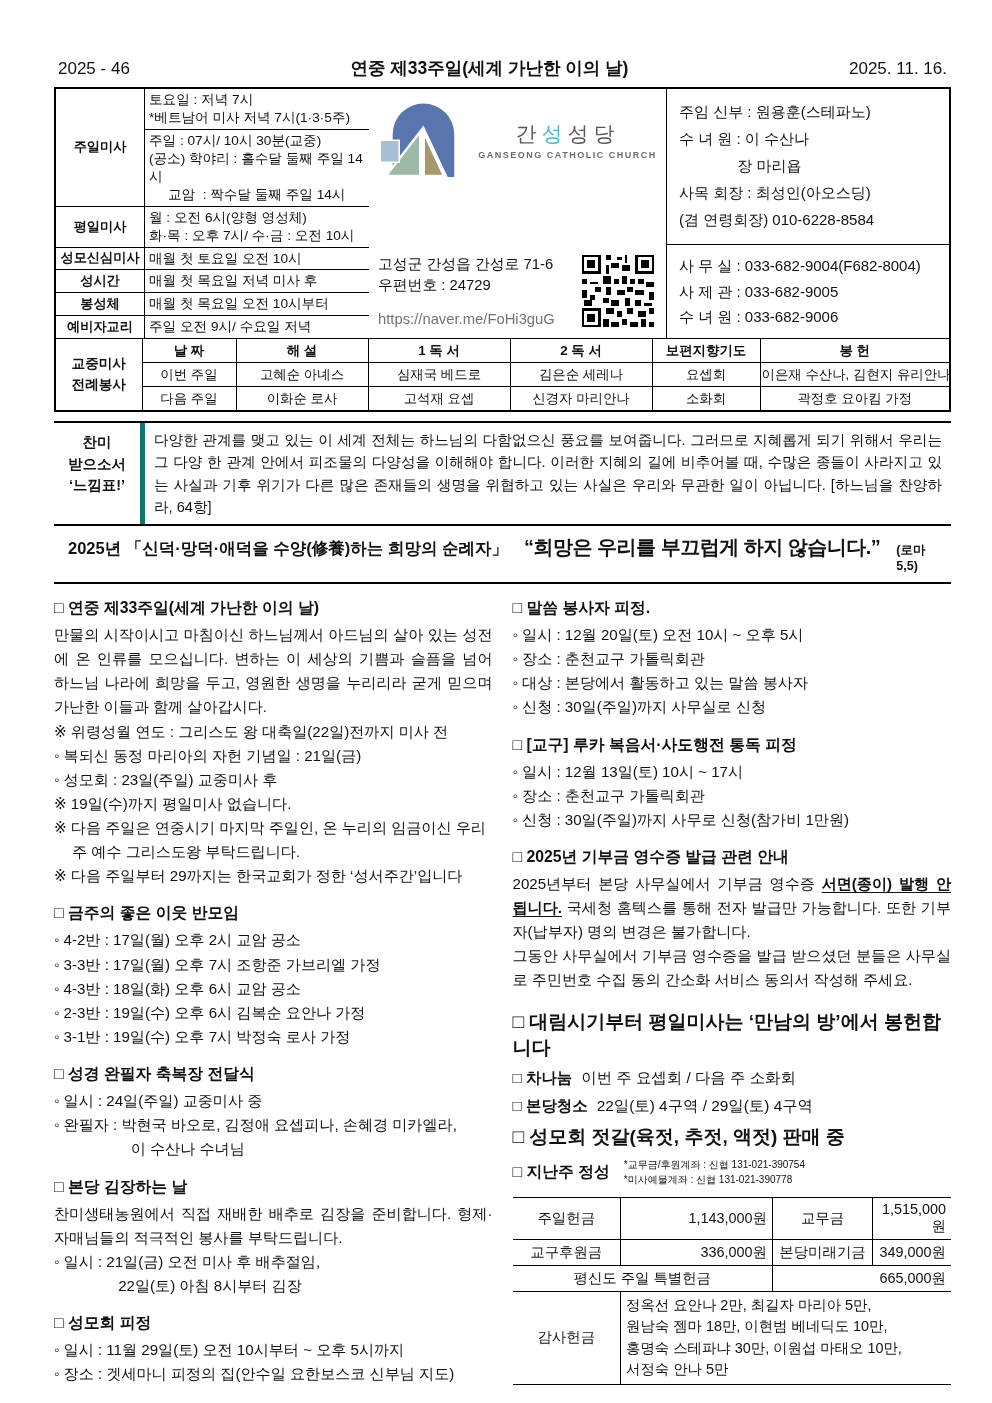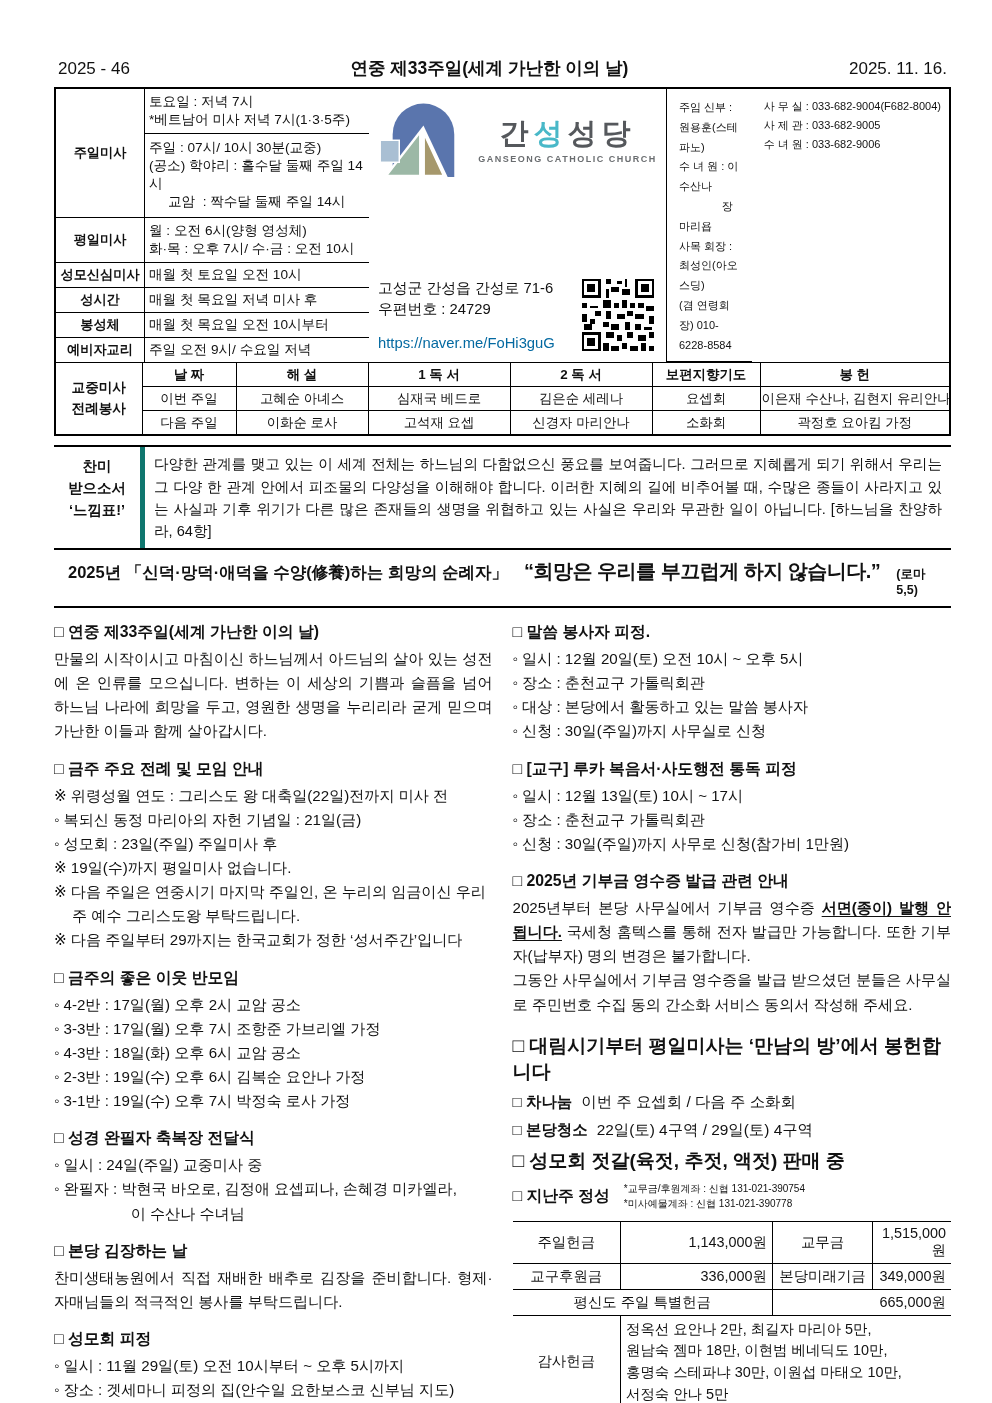--- a/index.html
+++ b/index.html
@@ -16,29 +16,29 @@
   .info-wrap{border:2px solid #000;}
   .info-grid{display:flex;border-bottom:1.2px solid #000;}
   table.schedule{border-collapse:collapse;border-style:hidden;width:313px;table-layout:fixed;font-size:13.6px;}
   table.schedule th{width:86px;font-weight:bold;border:1px solid #000;padding:1px 1px;text-align:center;font-size:13.2px;}
   table.schedule td{border:1px solid #000;padding:2px 4px;line-height:1.32;white-space:pre-wrap;}
 
   .church-cell{width:298px;border-right:1.2px solid #000;box-sizing:border-box;padding:8px 9px 8px 9px;display:flex;flex-direction:column;}
   .logo-row{display:flex;align-items:center;justify-content:center;gap:12px;margin:2px 0 6px 0;}
   .logo-svg{width:88px;height:84px;flex:0 0 auto;}
   .wordmark{text-align:center;}
-  .hangul{font-size:29px;font-weight:bold;color:#55585c;letter-spacing:5px;line-height:1;}
+  .hangul{font-size:21px;font-weight:normal;color:#55585c;letter-spacing:5px;line-height:1;}
   .hangul .accent{color:#49b8c8;}
   .name-en{font-size:9px;color:#6a6d70;letter-spacing:1.5px;margin-top:6px;font-weight:bold;white-space:nowrap;}
   .addr-row{display:flex;justify-content:space-between;align-items:flex-end;flex:1;}
   .addr-lines{font-size:14.8px;line-height:1.45;display:flex;flex-direction:column;}
-  .addr-url{margin-top:12px;color:#0369a1;text-decoration:none;}
+  .addr-url{margin-top:12px;color:#737373;text-decoration:none;}
   .qr-svg{width:78px;height:78px;}
 
-  .clergy-cell{flex:1;display:flex;flex-direction:row;font-size:11px;}
+  .clergy-cell{flex:1;display:flex;flex-direction:column;font-size:15px;}
   .clergy-top{flex:1;padding:9px 8px 6px 12px;border-bottom:1.2px solid #000;line-height:1.8;}
   .clergy-bottom{padding:8px 8px 8px 12px;line-height:1.72;}
 
   
   table.liturgy{width:100%;border-collapse:collapse;border-style:hidden;table-layout:fixed;font-size:13.4px;}
   table.liturgy th,table.liturgy td{border:1px solid #000;text-align:center;padding:2.5px 1px;overflow:hidden;white-space:nowrap;}
   table.liturgy th.lbl{white-space:pre-wrap;font-size:13.6px;line-height:1.5;}
 
   
   .laudato{display:flex;border-top:2.2px solid #000;border-bottom:2.2px solid #000;margin-top:9px;}
@@ -275,24 +275,23 @@
 
   <div class="cols">
 
     <div class="col">
       <section>
         <h3 class="sec">□ 연중 제33주일(세계 가난한 이의 날)</h3>
         <p class="bodytext">만물의 시작이시고 마침이신 하느님께서 아드님의 살아 있는 성전에 온 인류를 모으십니다. 변하는 이 세상의 기쁨과 슬픔을 넘어 하느님 나라에 희망을 두고, 영원한 생명을 누리리라 굳게 믿으며 가난한 이들과 함께 살아갑시다.</p>
       </section>
 
       <section>
-        <h3 class="sec">□ 금주 주요 전례 및 모임 안내</h3>
         <div class="item">※ 위령성월 연도 : 그리스도 왕 대축일(22일)전까지 미사 전</div>
         <div class="item">◦ 복되신 동정 마리아의 자헌 기념일 : 21일(금)</div>
-        <div class="item">◦ 성모회 : 23일(주일) 주일미사 후</div>
+        <div class="item">◦ 성모회 : 23일(주일) 교중미사 후</div>
         <div class="item">※ 19일(수)까지 평일미사 없습니다.</div>
         <div class="item">※ 다음 주일은 연중시기 마지막 주일인, 온 누리의 임금이신 우리 주 예수 그리스도왕 부탁드립니다.</div>
         <div class="item">※ 다음 주일부터 29까지는 한국교회가 정한 ‘성서주간’입니다</div>
       </section>
 
       <section>
         <h3 class="sec">□ 금주의 좋은 이웃 반모임</h3>
         <div class="item">◦ 4-2반 : 17일(월) 오후 2시 교암 공소</div>
         <div class="item">◦ 3-3반 : 17일(월) 오후 7시 조항준 가브리엘 가정</div>
         <div class="item">◦ 4-3반 : 18일(화) 오후 6시 교암 공소</div>
@@ -303,20 +302,22 @@
       <section>
         <h3 class="sec">□ 성경 완필자 축복장 전달식</h3>
         <div class="item">◦ 일시 : 24일(주일) 교중미사 중</div>
         <div class="item">◦ 완필자 : 박현국 바오로, 김정애 요셉피나, 손혜경 미카엘라,
               이 수산나 수녀님</div>
       </section>
 
       <section>
         <h3 class="sec">□ 본당 김장하는 날</h3>
         <p class="bodytext">찬미생태농원에서 직접 재배한 배추로 김장을 준비합니다. 형제·자매님들의 적극적인 봉사를 부탁드립니다.</p>
+        <div class="item">◦ 일시 : 21일(금) 오전 미사 후 배추절임,
+           22일(토) 아침 8시부터 김장</div>
       </section>
 
       <section>
         <h3 class="sec">□ 성모회 피정</h3>
         <div class="item">◦ 일시 : 11월 29일(토) 오전 10시부터 ~ 오후 5시까지</div>
         <div class="item">◦ 장소 : 겟세마니 피정의 집(안수일 요한보스코 신부님 지도)</div>
 
       </section>
     </div>
 

